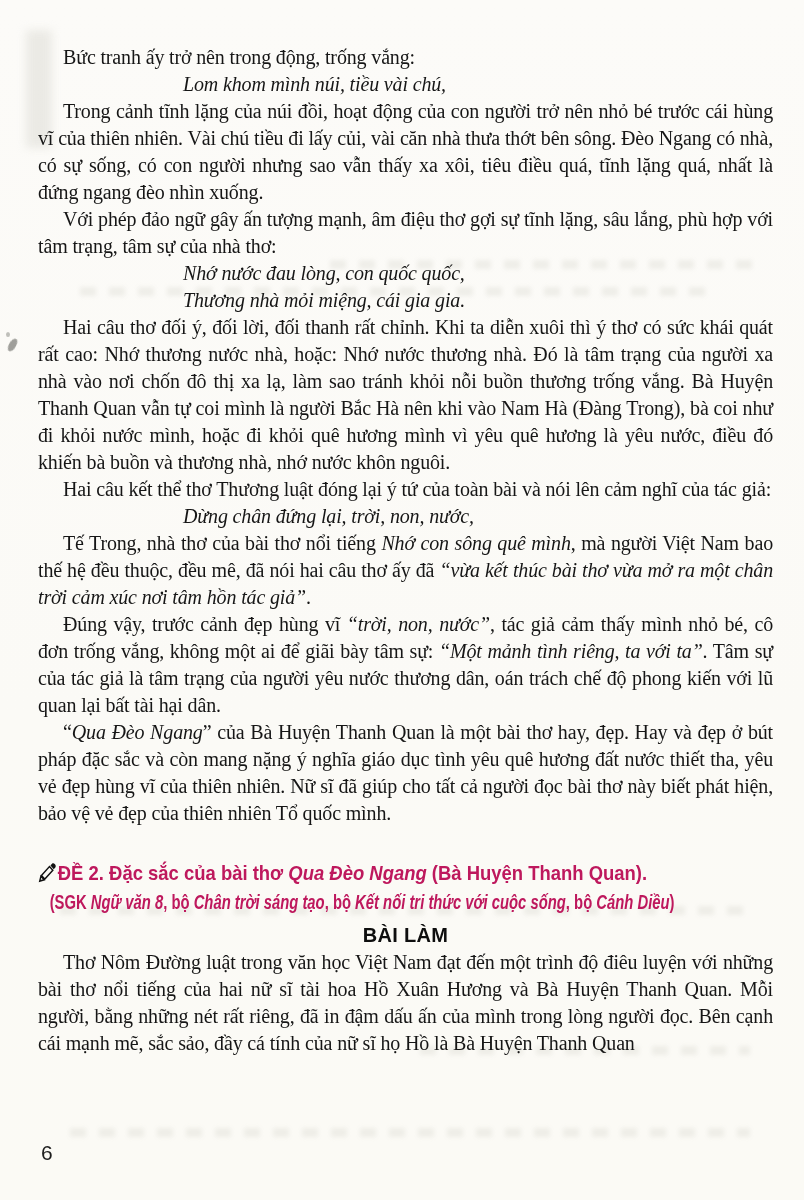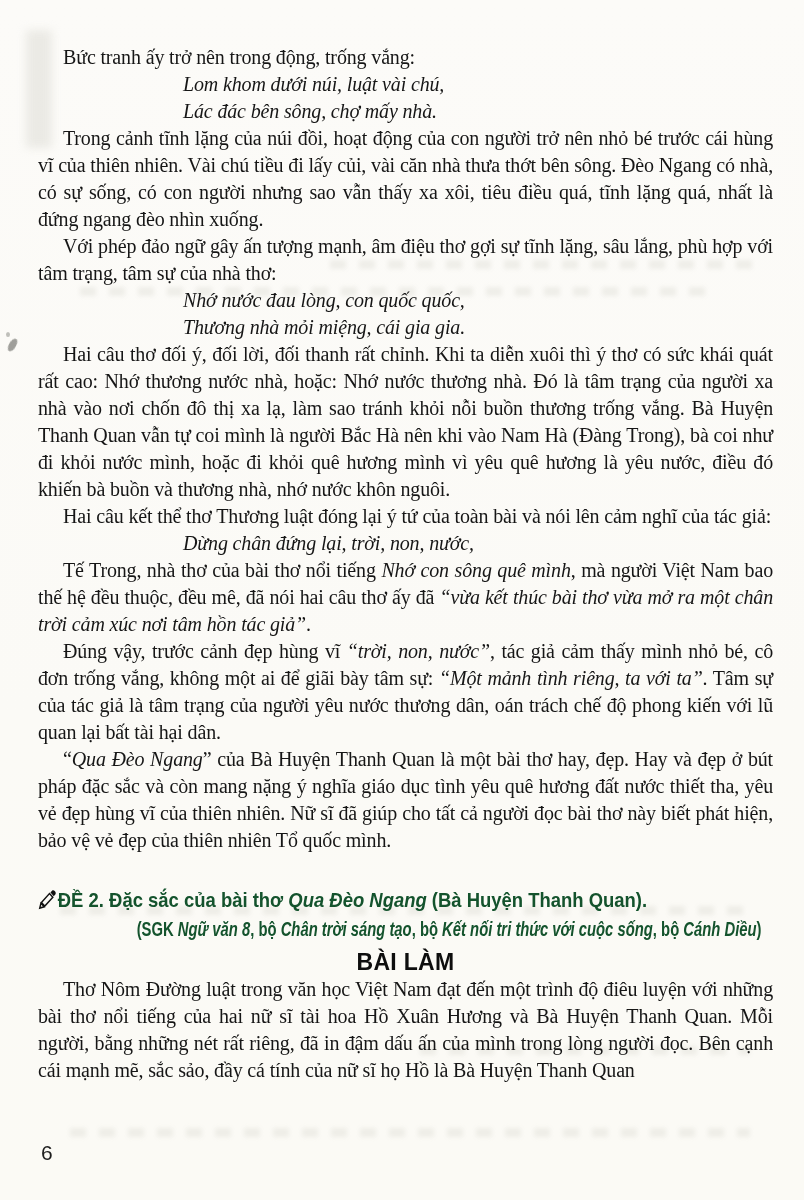--- a/index.html
+++ b/index.html
@@ -28,31 +28,31 @@
     text-align:justify;
   }
   p.para{margin:0;text-indent:25px;}
   .poem{font-style:italic;text-align:left;}
   .poem-line{margin-left:145px;}
   .it{font-style:italic;}
 
   .heading-block{
     margin-top:32px;
     font-family:"Liberation Sans","DejaVu Sans",sans-serif;
-    font-weight:700;color:#14532d;letter-spacing:0;
+    font-weight:700;color:#be185d;letter-spacing:0;
     text-align:left;
   }
   .heading-line{white-space:nowrap;transform:scaleX(.9);transform-origin:0 50%;font-size:20.5px;line-height:27px;}
   .h-icon{display:inline-block;vertical-align:-3px;margin-right:1px;}
-  .heading-source{display:flex;justify-content:flex-start;line-height:26px;}
+  .heading-source{display:flex;justify-content:flex-end;line-height:26px;}
   .hs-inner{white-space:nowrap;transform:scaleX(.76);transform-origin:50% 50%;font-size:19.5px;}
   .bailam{
     margin-top:7px;text-align:center;
     font-family:"Liberation Sans","DejaVu Sans",sans-serif;
-    font-weight:700;font-size:23px;letter-spacing:.3px;line-height:27px;color:#0e0e0e;
+    font-weight:700;font-size:20px;letter-spacing:.3px;line-height:27px;color:#0e0e0e;
   }
   .after-bailam{margin-top:13px;}
   .pagenum{
     position:absolute;left:41px;top:1141px;
     font-family:"Liberation Sans","DejaVu Sans",sans-serif;
     font-size:21px;color:#1d1d1d;
   }
 </style>
 </head>
 <body>
@@ -66,22 +66,21 @@
   <div class="ghost g2"></div>
   <div class="ghost g3"></div>
   <div class="ghost g4"></div>
   <div class="ghost g5"></div>
 
   <main class="content">
 
     <p class="para">Bức tranh ấy trở nên trong động, trống vắng:</p>
 
     <div class="poem">
-      <div class="poem-line">Lom khom dưới núi, luật vài chú,</div>
-      <div class="poem-line">Lác đác bên sông, chợ mấy nhà.</div>
+      <div class="poem-line">Lom khom mình núi, tiều vài chú,</div>
     </div>
 
     <p class="para">Trong cảnh tĩnh lặng của núi đồi, hoạt động của con người trở nên nhỏ bé trước cái hùng vĩ của thiên nhiên. Vài chú tiều đi lấy củi, vài căn nhà thưa thớt bên sông. Đèo Ngang có nhà, có sự sống, có con người nhưng sao vẫn thấy xa xôi, tiêu điều quá, tĩnh lặng quá, nhất là đứng ngang đèo nhìn xuống.</p>
 
     <p class="para">Với phép đảo ngữ gây ấn tượng mạnh, âm điệu thơ gợi sự tĩnh lặng, sâu lắng, phù hợp với tâm trạng, tâm sự của nhà thơ:</p>
 
     <div class="poem">
       <div class="poem-line">Nhớ nước đau lòng, con quốc quốc,</div>
       <div class="poem-line">Thương nhà mỏi miệng, cái gia gia.</div>
     </div>

